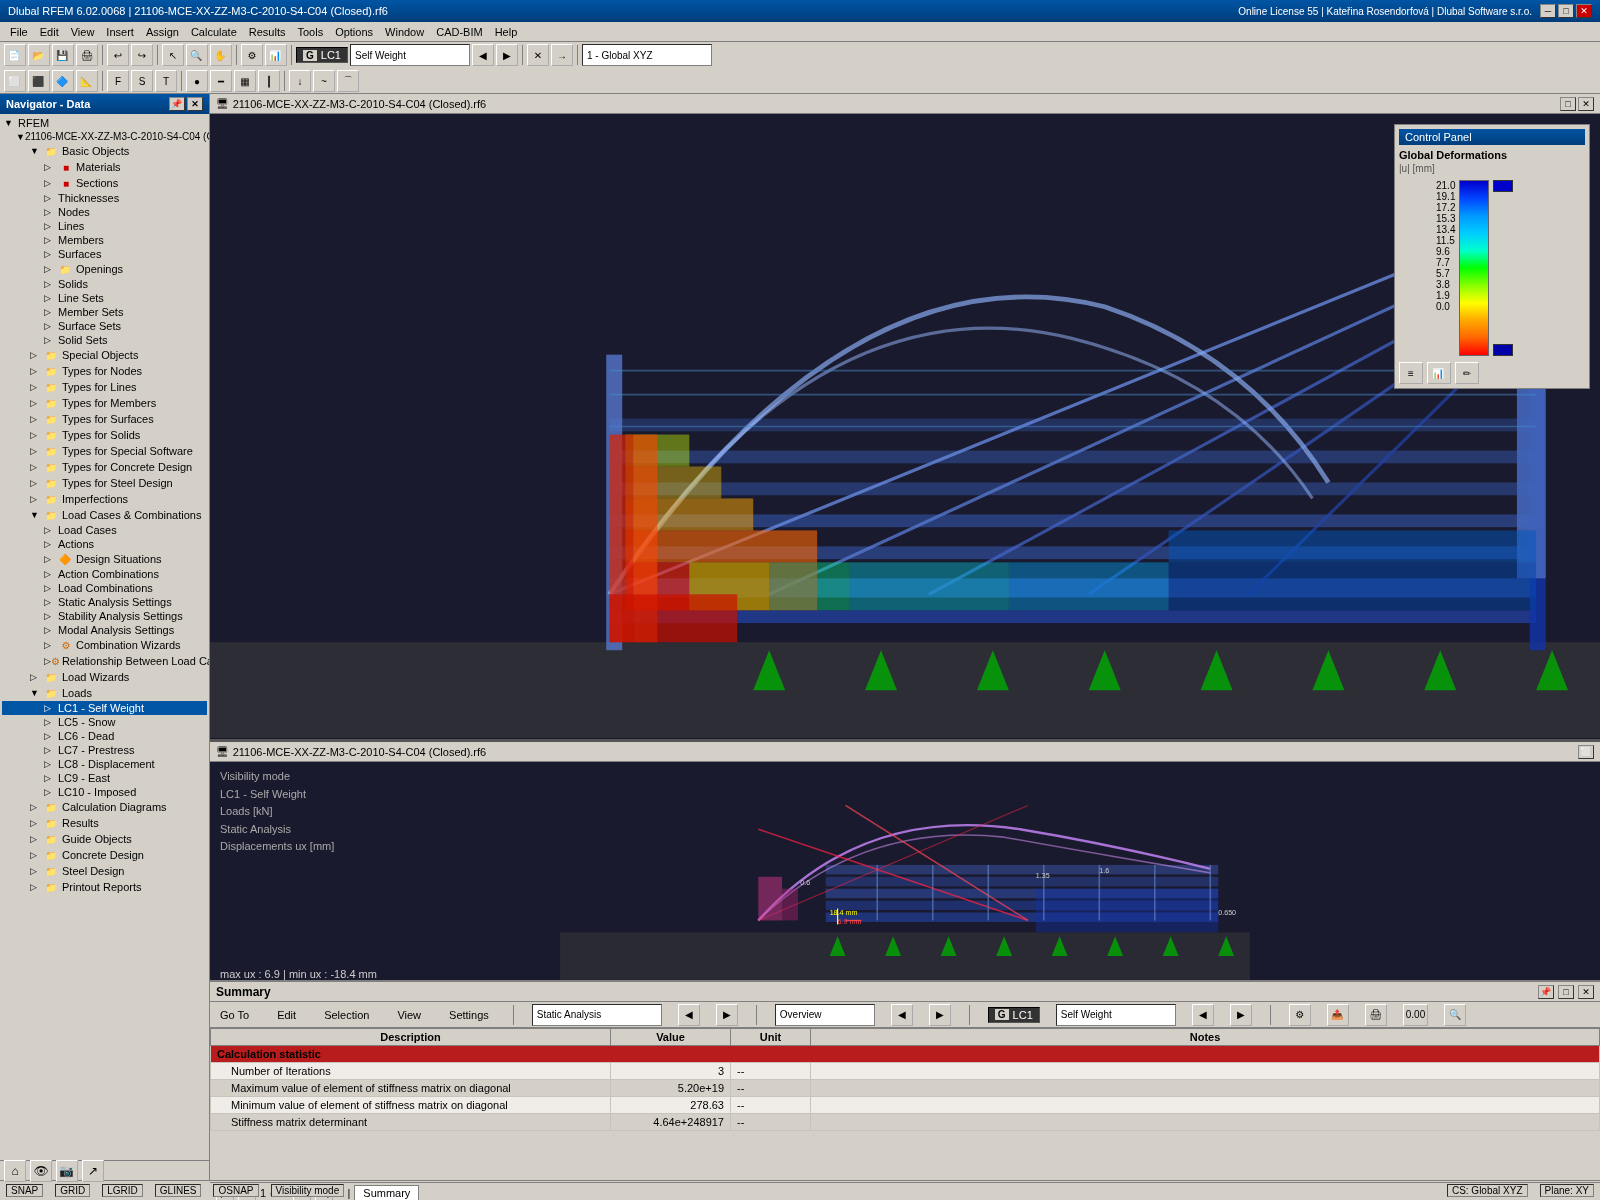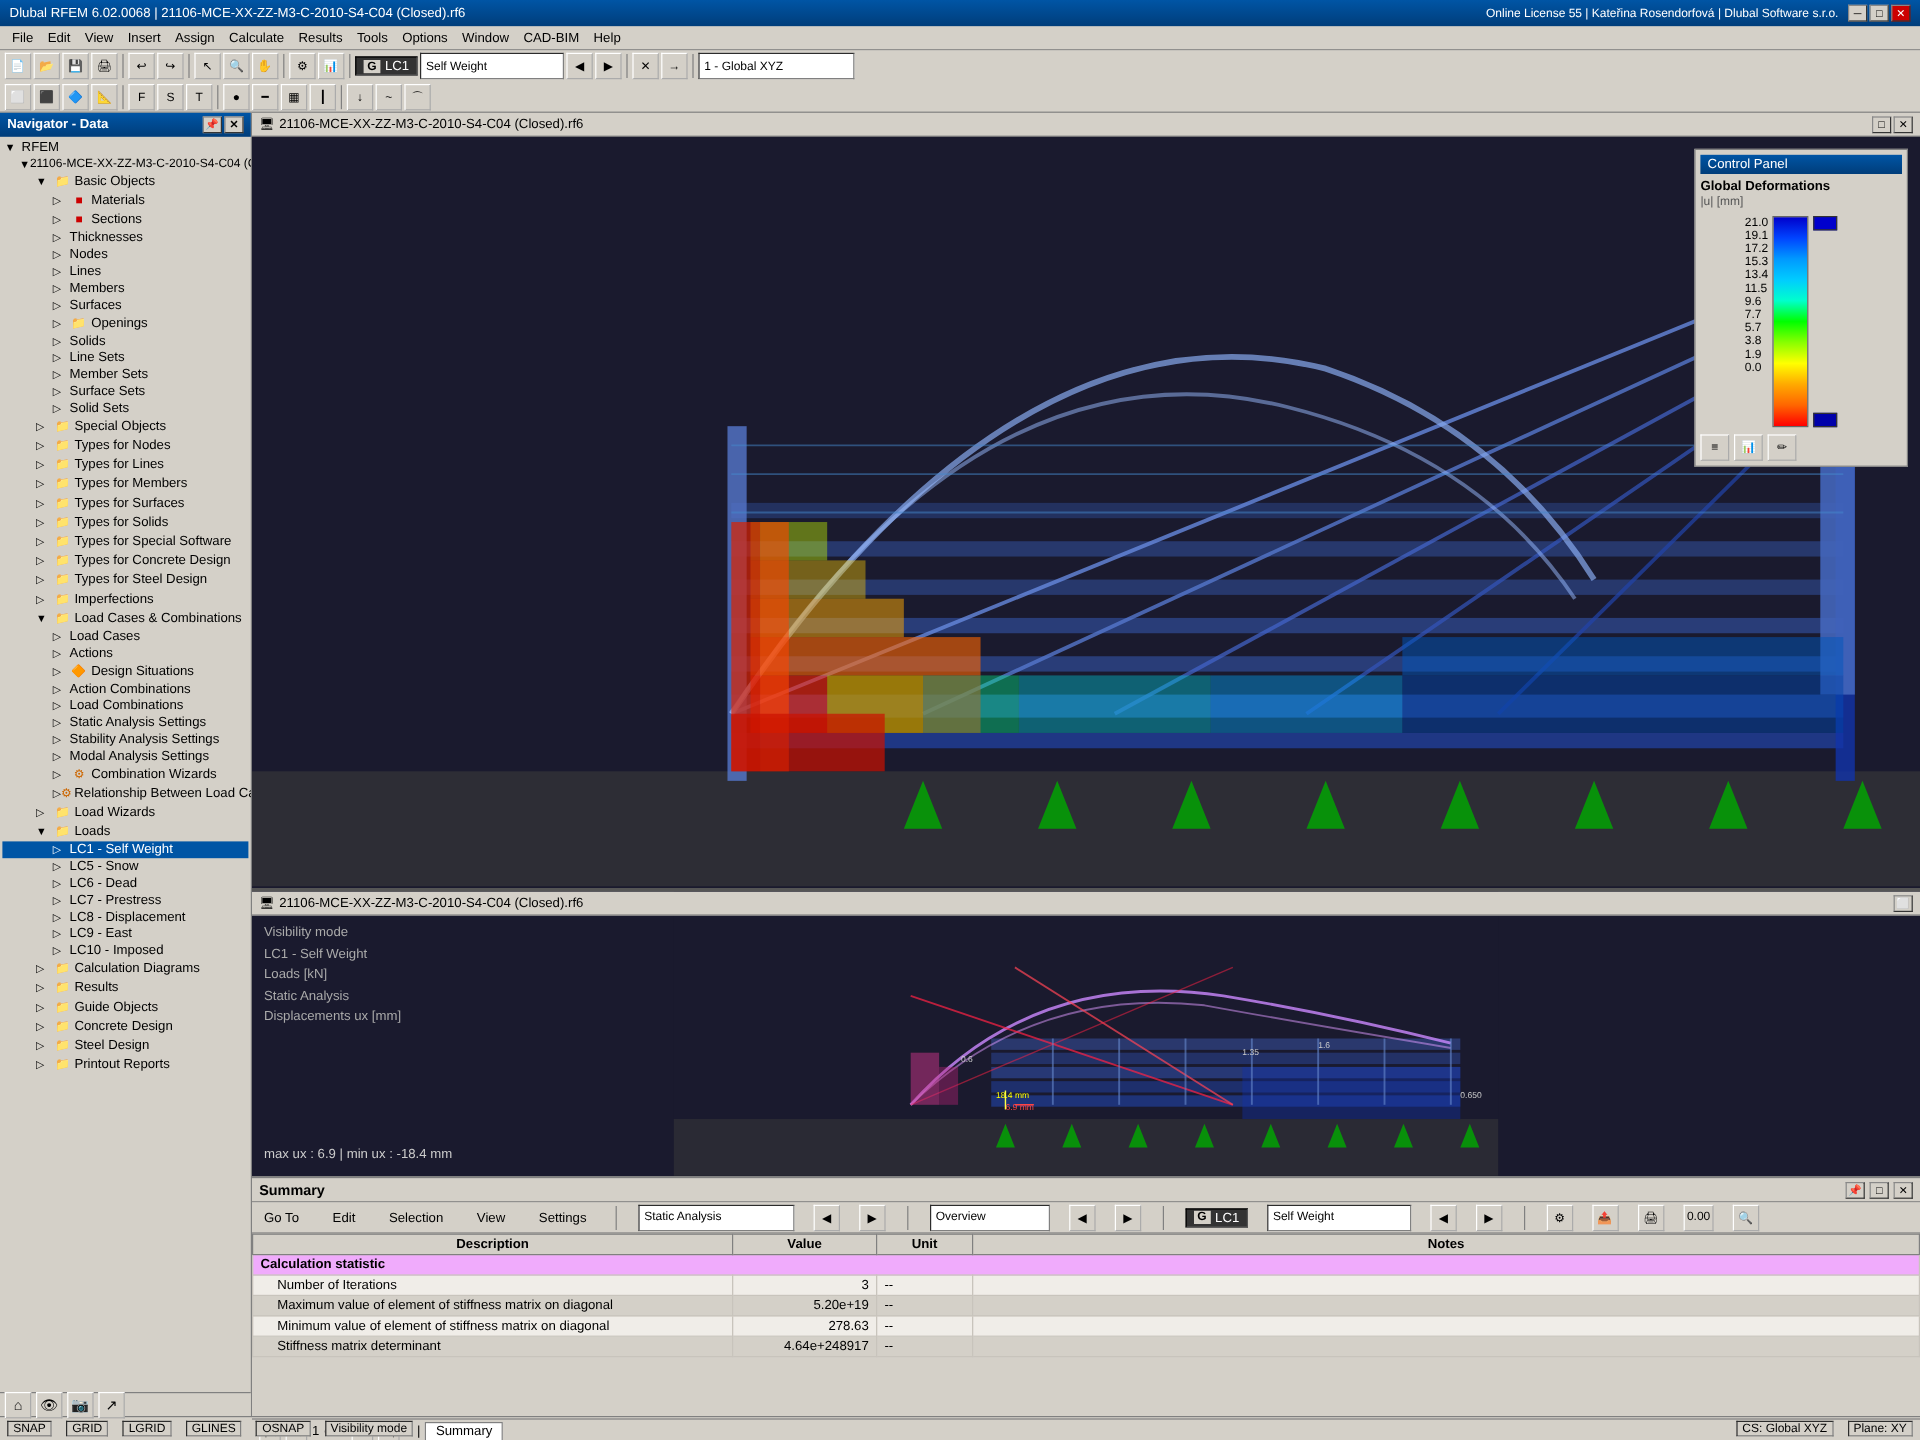--- a/index.html
+++ b/index.html
@@ -38,36 +38,36 @@
     .nav-indent2 { padding-left: 28px; }
     .nav-indent3 { padding-left: 42px; }
 
     
     .viewport-area { flex: 1; display: flex; flex-direction: column; background: #3a3a3a; }
     .viewport-title { height: 20px; background: #d4d0c8; border-bottom: 1px solid #808080; display: flex; align-items: center; padding: 0 6px; font-size: 11px; gap: 4px; }
     .viewport-top { flex: 1; position: relative; background: #1a1a2e; overflow: hidden; }
     .viewport-bottom { height: 320px; position: relative; background: #1a1a2e; overflow: hidden; border-top: 3px solid #555; }
 
     
-    .control-panel { position: absolute; right: 10px; top: 10px; width: 178px; background: #d4d0c8; border: 1px solid #808080; padding: 4px; z-index: 10; }
+    .control-panel { position: absolute; right: 10px; top: 10px; width: 196px; background: #d4d0c8; border: 1px solid #808080; padding: 4px; z-index: 10; }
     .cp-header { background: linear-gradient(to bottom, #0055a5, #003d7a); color: white; padding: 2px 6px; font-size: 11px; margin-bottom: 4px; }
     .color-bar-container { display: flex; align-items: flex-start; gap: 4px; margin-left: 37px; }
     .color-bar-labels { display: flex; flex-direction: column; justify-content: space-between; font-size: 10px; }
     .cp-footer { display: flex; gap: 4px; margin-top: 6px; }
     .cp-btn { width: 24px; height: 22px; background: #d4d0c8; border: 1px outset #fff; display: flex; align-items: center; justify-content: center; font-size: 10px; cursor: pointer; }
 
     
     .summary-panel { height: 200px; background: #d4d0c8; border-top: 2px solid #808080; }
     .summary-header { height: 20px; background: #d4d0c8; border-bottom: 1px solid #808080; display: flex; justify-content: space-between; align-items: center; padding: 0 6px; }
     .summary-toolbar { height: 26px; background: #d4d0c8; border-bottom: 1px solid #808080; display: flex; align-items: center; padding: 0 4px; gap: 16px; }
     .summary-content { overflow-y: auto; height: calc(200px - 46px); }
     .summary-table { width: 100%; border-collapse: collapse; font-size: 11px; }
     .summary-table th { background: #d4d0c8; border: 1px solid #808080; padding: 2px 6px; text-align: center; font-weight: bold; }
     .summary-table td { border: 1px solid #c8c4bc; padding: 2px 6px; }
-    .summary-table tr.section-header td { background: #f0abfc; font-weight: bold; }
+    .summary-table tr.section-header td { background: #b91c1c; font-weight: bold; }
     .summary-table tr:nth-child(even) { background: #f0ede8; }
 
     
     .status-bar { height: 20px; background: #d4d0c8; border-top: 1px solid #808080; display: flex; align-items: center; padding: 0 6px; gap: 12px; font-size: 10px; }
     .status-item { padding: 0 4px; border: 1px inset #808080; background: #d4d0c8; }
 
     
     .nav-content::-webkit-scrollbar { width: 8px; }
     .nav-content::-webkit-scrollbar-track { background: #d4d0c8; }
     .nav-content::-webkit-scrollbar-thumb { background: #808080; }
@@ -608,21 +608,21 @@
         <text x="350" y="230" fill="#ff4444" font-size="9">6.9 mm</text>
         <text x="830" y="218" fill="#cccccc" font-size="9">0.650</text>
         <text x="303" y="180" fill="#cccccc" font-size="9">0.6</text>
         <text x="600" y="172" fill="#cccccc" font-size="9">1.35</text>
         <text x="680" y="165" fill="#cccccc" font-size="9">1.6</text>
 
         <line x1="350" y1="210" x2="350" y2="230" stroke="#ffff44" stroke-width="1.5" marker-end="url(#arrow)"></line>
         <line x1="360" y1="225" x2="380" y2="225" stroke="#ff4444" stroke-width="1.5"></line>
       </svg>
 
-      <div class="bottom-text" style="bottom:12px; left:10px; color:#ccc; font-size:11px; z-index:5; position:absolute;">max ux : 6.9 | min ux : -18.4 mm</div>
+      <div class="bottom-text" style="bottom:0; left:10px; color:#ccc; font-size:11px; z-index:5; position:absolute;">max ux : 6.9 | min ux : -18.4 mm</div>
     </div>
 
     <div class="summary-panel">
       <div class="summary-header">
         <span style="font-weight:bold; font-size:12px;">Summary</span>
         <div style="display:flex; gap:4px;">
           <div class="title-bar-btn" style="background:#d4d0c8;">📌</div>
           <div class="title-bar-btn" style="background:#d4d0c8;">□</div>
           <div class="title-bar-btn" style="background:#d4d0c8;">✕</div>
         </div>

